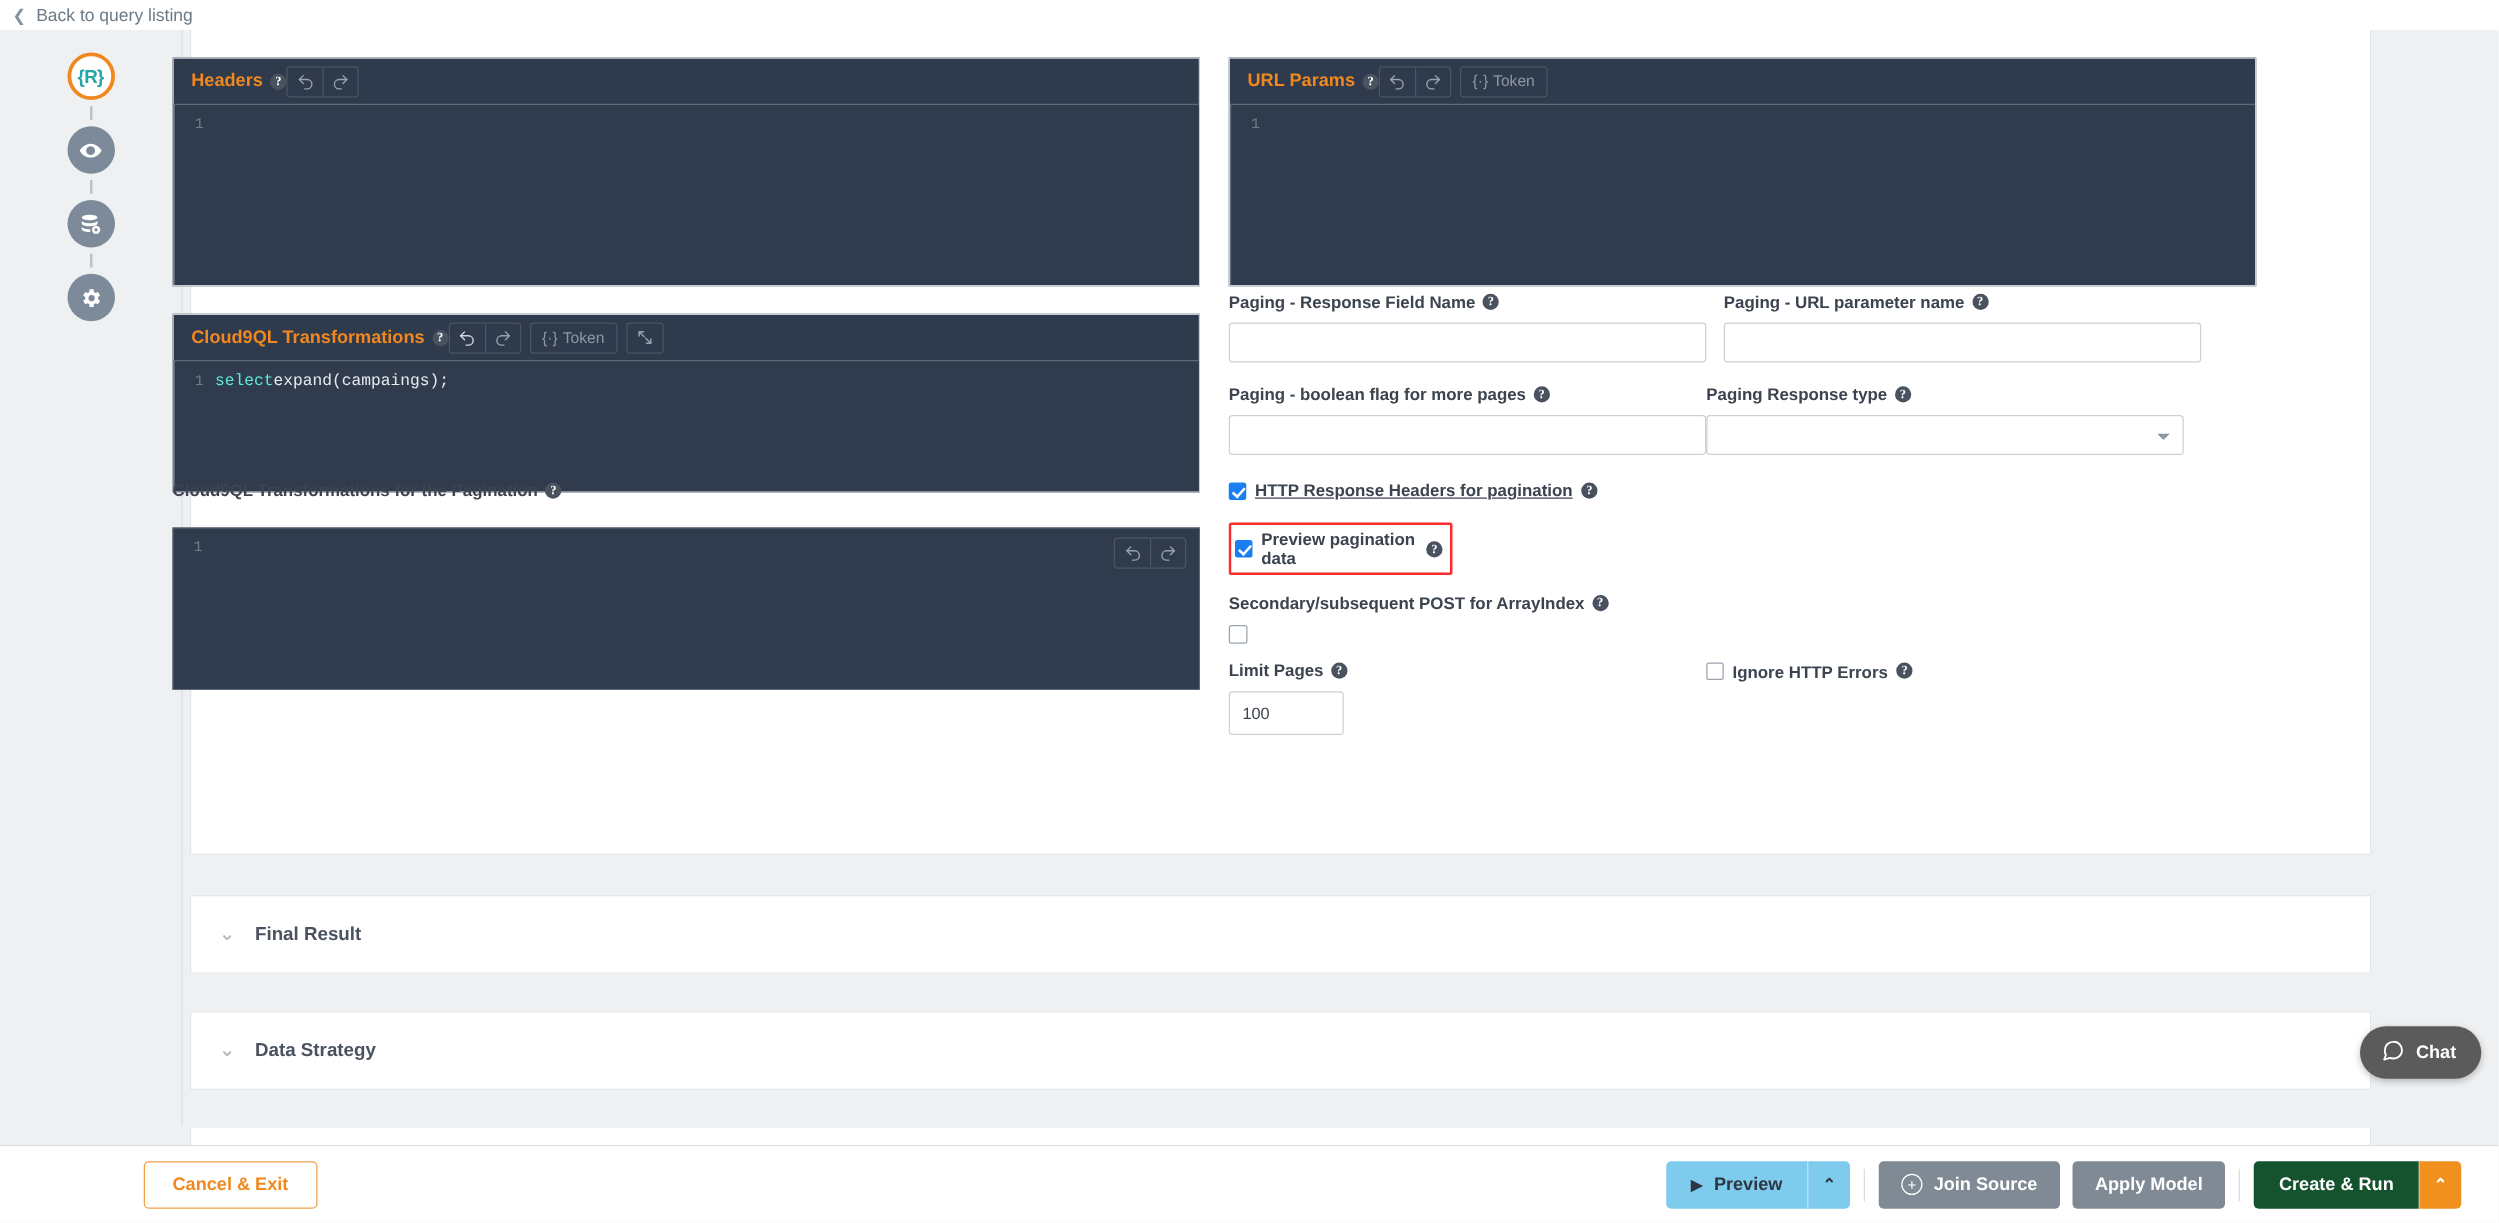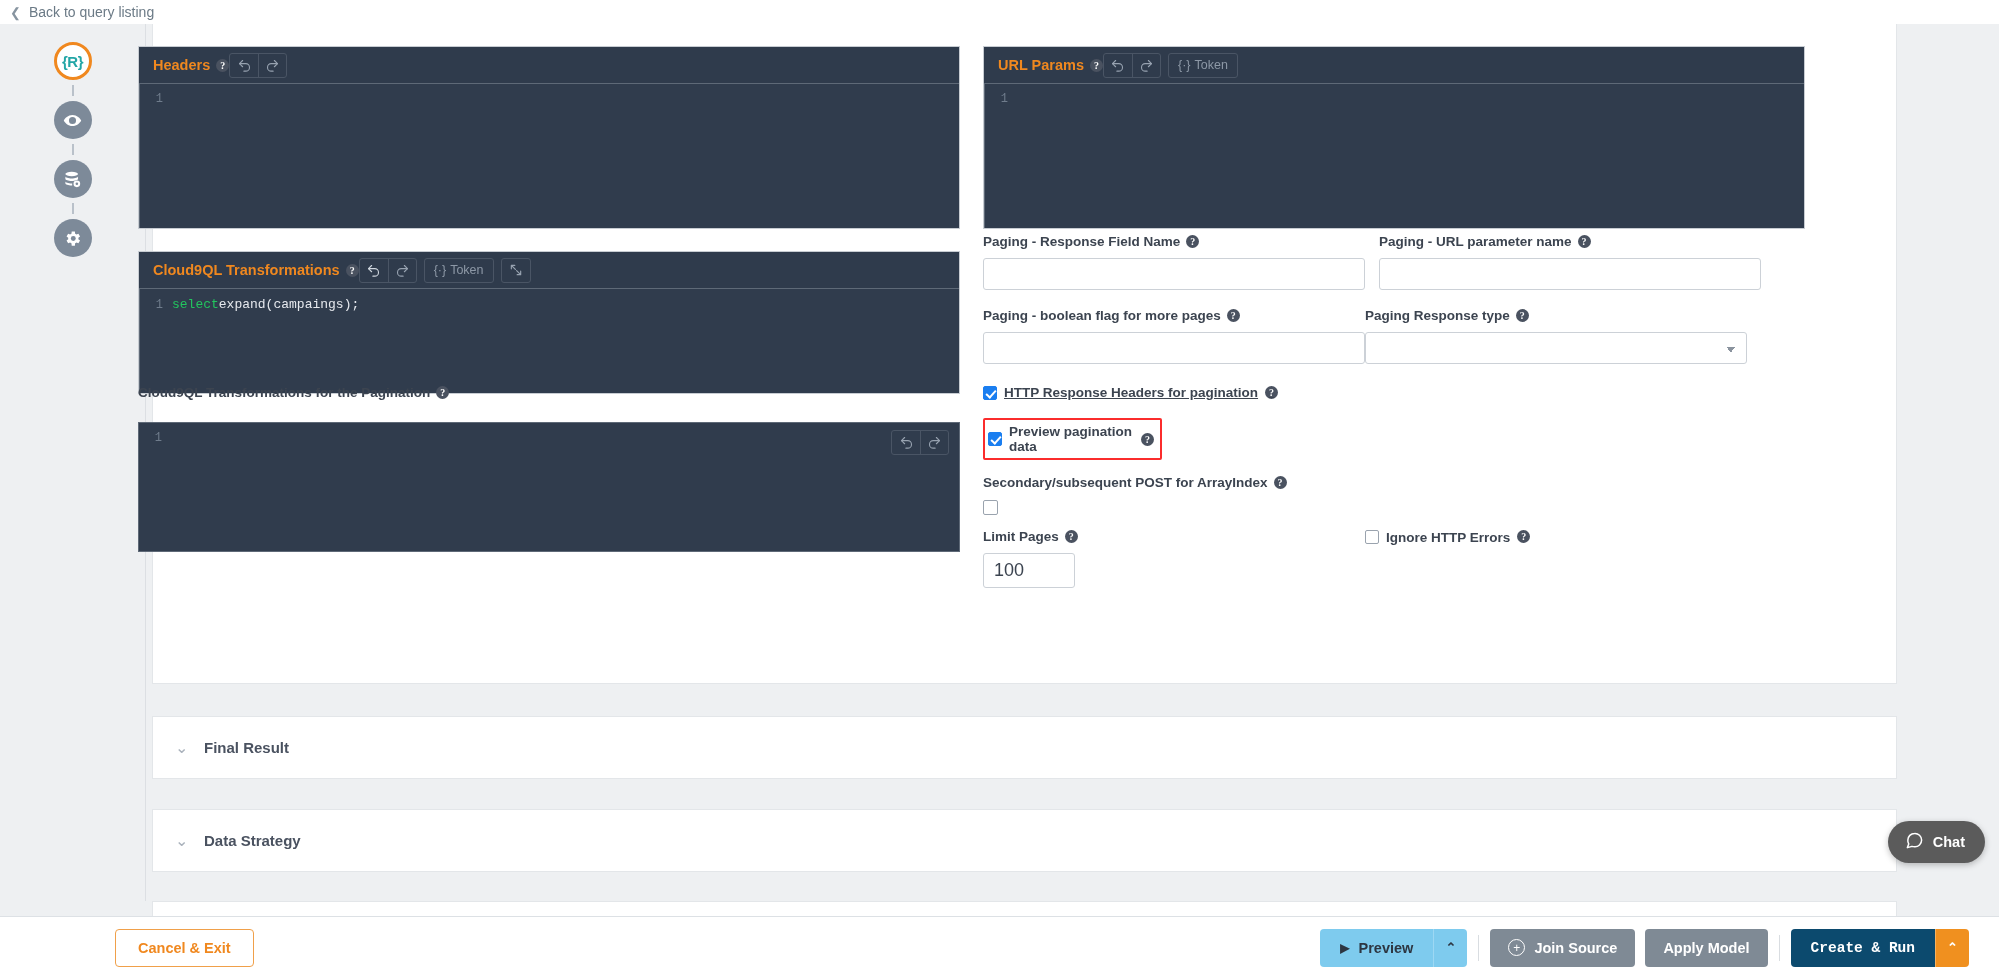--- a/index.html
+++ b/index.html
@@ -159,21 +159,21 @@
     font-size: 13px;
   }
   .gutter {
     width: 32px;
     text-align: right;
     color: #6f7c8c;
     padding-right: 9px;
     flex: none;
     font-size: 12px;
   }
-  .code-kw  { color: #22c55e; }
+  .code-kw  { color: #5eead4; }
   .code-txt { color: #e6e9ee; }
   .inner-tools {
     position: absolute;
     top: 7px; right: 10px;
     display: flex;
     gap: 7px;
   }
 
   
   .field-label {
@@ -199,21 +199,21 @@
     cursor: pointer;
     flex: none;
   }
   .text-input {
     width: 100%;
     height: 32px;
     border: 1px solid #ccd1d7;
     border-radius: 3px;
     background: #fff;
     padding: 0 10px;
-    font-size: 18px;
+    font-size: 13px;
     color: #3c4450;
     font-family: "Liberation Sans", sans-serif;
   }
   .select-input {
     width: 100%;
     height: 32px;
     border: 1px solid #ccd1d7;
     border-radius: 3px;
     background: #fff;
     padding: 0 10px;
@@ -358,25 +358,24 @@
     width: 34px;
     padding: 0;
   }
   .btn-grey {
     background: #7f8a95;
     color: #fff;
     gap: 9px;
     padding: 0 18px;
   }
   .btn-create {
-    background: #0c4a6e;
+    background: #14532d;
     color: #fff;
     border-radius: 4px 0 0 4px;
     padding: 0 20px;
-    font-family: Liberation Mono, monospace;
   }
   .btn-create-caret {
     background: #f0901f;
     color: #fff;
     border-radius: 0 4px 4px 0;
     border-left: 1px solid #f7b261;
     width: 34px;
     padding: 0;
   }
   .divider-dot {

